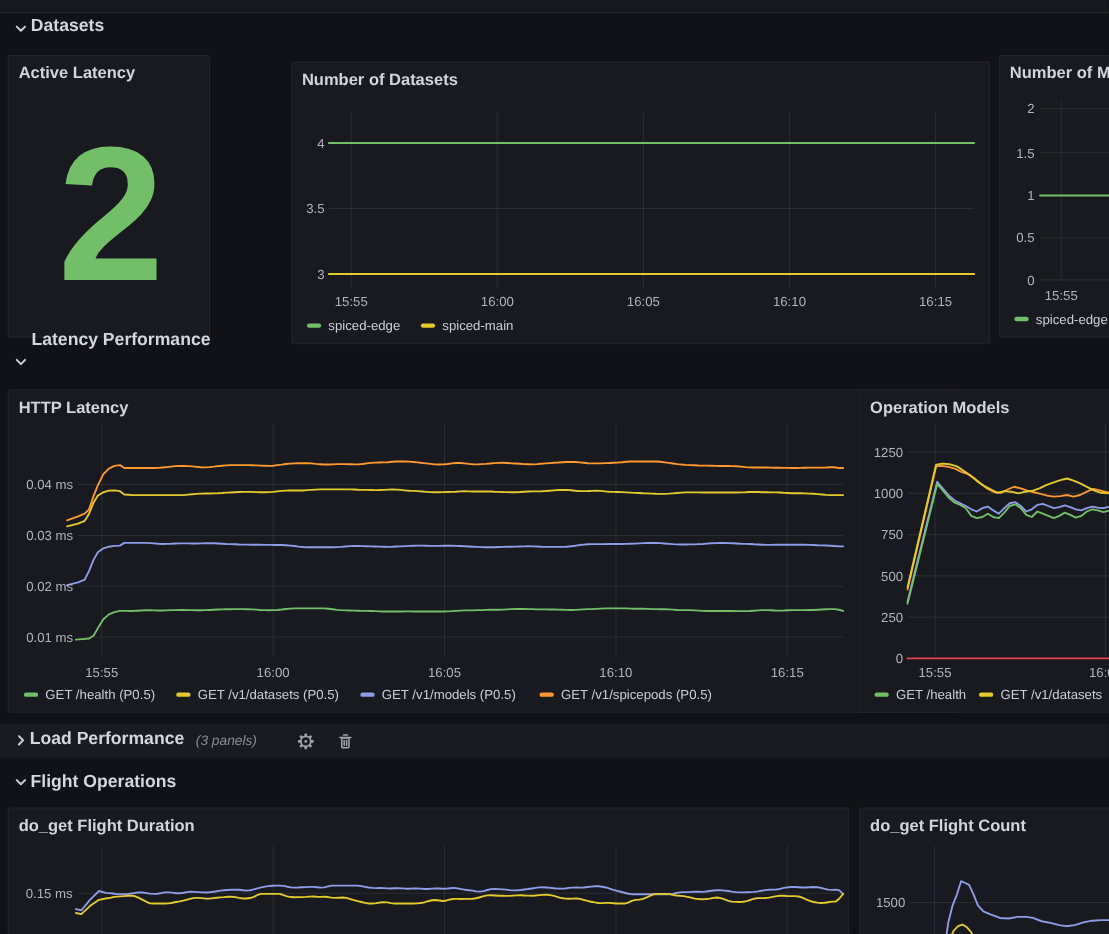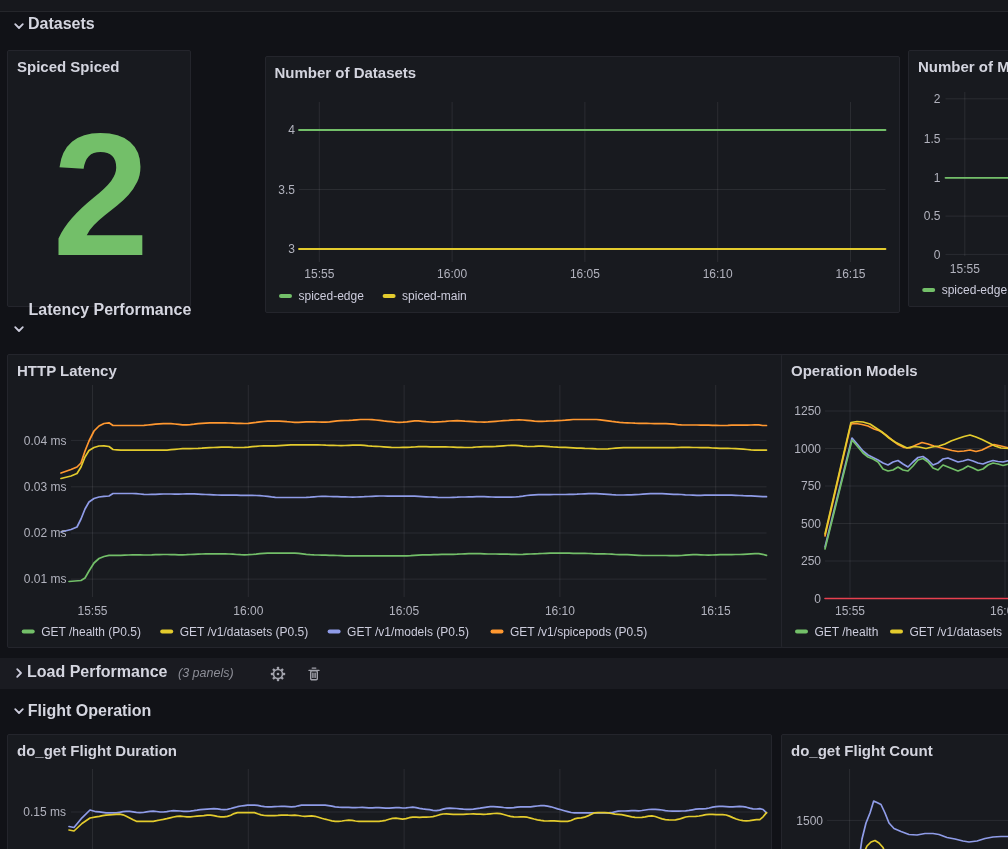--- a/index.html
+++ b/index.html
@@ -13,21 +13,21 @@
 <body>
 <div class="abs" style="left:0;top:0;width:1008px;height:11px;background:#17181D"></div>
 <div class="abs" style="left:0;top:11px;width:1008px;height:1px;background:#25262B"></div>
 
 <svg class="abs" style="left:12px;top:19.3px" width="14" height="14">
     <path d="M3.2,5.2 L7,9 L10.8,5.2" fill="none" stroke="#CCCCDC" stroke-width="1.8" stroke-linecap="round" stroke-linejoin="round"></path>
   </svg>
 <div class="sechead" style="left:28px;top:15px">Datasets</div>
 
 <div class="panel" style="left:7px;top:50px;width:183.5px;height:257px">
-    <div class="ptitle">Spiced Spiced</div>
+    <div class="ptitle">Active Latency</div>
     <svg class="abs" style="left:0;top:0" width="183.5" height="257">
       <text x="93" y="203.8" text-anchor="middle" font-size="174" font-weight="bold" fill="#73BF69">2</text>
     </svg>
   </div>
 
 <div class="panel" style="left:264.5px;top:56px;width:635px;height:257px">
     <div class="ptitle">Number of Datasets</div>
     <svg class="abs" style="left:0;top:0" width="635" height="257">
       <line x1="33" y1="73" x2="619.5" y2="73" stroke="rgba(204,204,220,0.10)" stroke-width="1"></line>
       <line x1="33" y1="132.5" x2="619.5" y2="132.5" stroke="rgba(204,204,220,0.10)" stroke-width="1"></line>
@@ -171,21 +171,21 @@
       <line x1="3.0" y1="4.4" x2="13.0" y2="4.4"></line>
       <line x1="6.2" y1="2.1" x2="9.8" y2="2.1"></line>
       <line x1="6.9" y1="7.1" x2="6.9" y2="11.4"></line>
       <line x1="9.1" y1="7.1" x2="9.1" y2="11.4"></line>
     </g>
   </svg>
 
 <svg class="abs" style="left:12px;top:703.6px" width="14" height="14">
     <path d="M3.2,5.2 L7,9 L10.8,5.2" fill="none" stroke="#CCCCDC" stroke-width="1.8" stroke-linecap="round" stroke-linejoin="round"></path>
   </svg>
-<div class="sechead" style="left:27.8px;top:701.7px">Flight Operation</div>
+<div class="sechead" style="left:27.8px;top:701.7px">Flight Operations</div>
 
 <div class="panel" style="left:7px;top:734px;width:764.5px;height:294px">
     <div class="ptitle">do_get Flight Duration</div>
     <svg class="abs" style="left:0;top:0" width="764.5" height="160">
       <line x1="63" y1="77" x2="758.5" y2="77" stroke="rgba(204,204,220,0.10)" stroke-width="1"></line>
       <line x1="84.5" y1="34" x2="84.5" y2="160" stroke="rgba(204,204,220,0.10)" stroke-width="1"></line>
       <line x1="240.3" y1="34" x2="240.3" y2="160" stroke="rgba(204,204,220,0.10)" stroke-width="1"></line>
       <line x1="396.1" y1="34" x2="396.1" y2="160" stroke="rgba(204,204,220,0.10)" stroke-width="1"></line>
       <line x1="551.9" y1="34" x2="551.9" y2="160" stroke="rgba(204,204,220,0.10)" stroke-width="1"></line>
       <line x1="707.7" y1="34" x2="707.7" y2="160" stroke="rgba(204,204,220,0.10)" stroke-width="1"></line>

